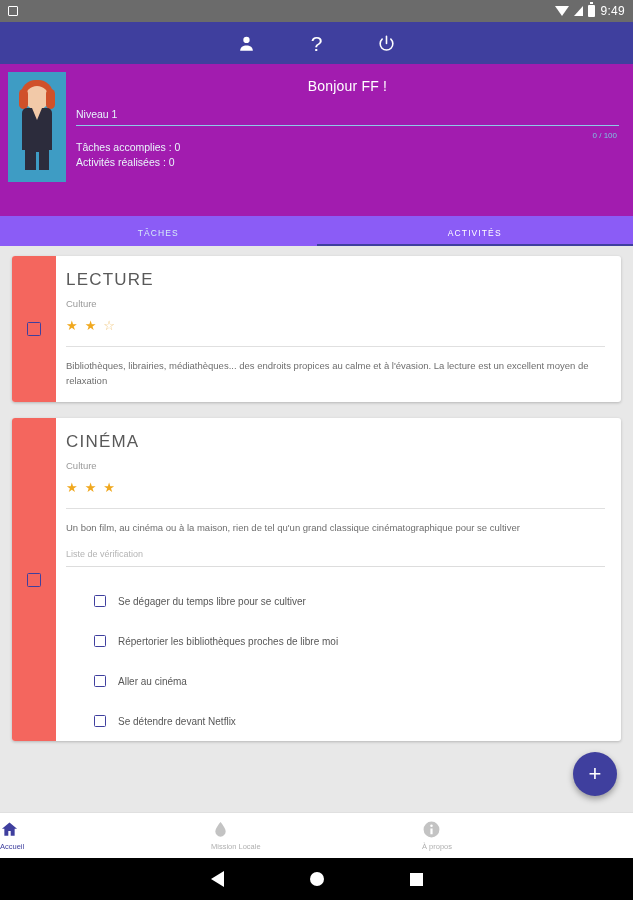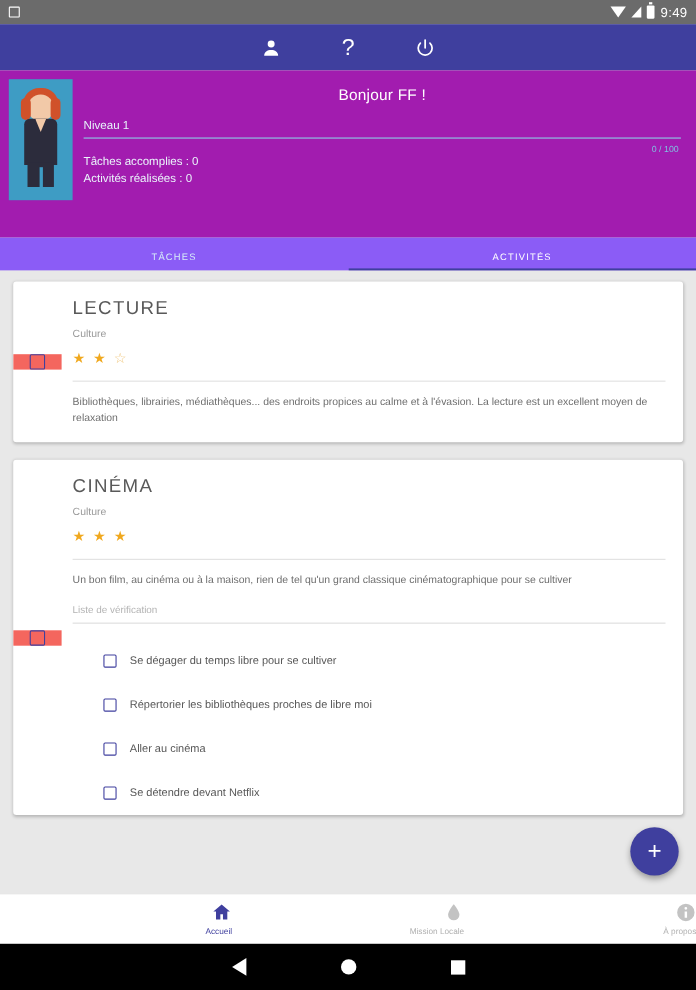--- a/index.html
+++ b/index.html
@@ -160,21 +160,20 @@
   
   .content {
     flex:1; overflow:hidden; position:relative;
     background:#e8e8e8; padding: 10px 12px 0 12px;
   }
   .card {
     background:#fff; border-radius:3px;
     display:flex; margin-bottom: 16px;
     box-shadow: 0 1px 3px rgba(0,0,0,.22);
     overflow:hidden;
-    align-items:center;
   }
   .card-left {
     width: 44px; flex:0 0 44px; background:#f4665e;
     display:flex; align-items:center; justify-content:center;
   }
   .chk-big {
     width:14px;height:14px;border:1.7px solid #3f3f9e;border-radius:1.5px;
     background:transparent;
   }
   .card-body { flex:1; padding: 14px 16px 14px 10px; }
@@ -215,21 +214,21 @@
     box-shadow:0 3px 6px rgba(0,0,0,.35);
   }
 
   
   .bottomnav {
     flex:0 0 46px; background:#fff;
     display:flex; border-top:1px solid #e0e0e0;
   }
   .bn-item {
     flex:1; display:flex; flex-direction:column;
-    align-items:flex-end; justify-content:center; gap:3px;
+    align-items:flex-start; justify-content:center; gap:3px;
   }
   .bn-label { font-size:7.5px; }
   .bn-active .bn-label { color:#3f3f9e; }
   .bn-idle .bn-label { color:#b0b0b0; }
 
   
   .sysnav {
     flex:0 0 42px; background:#000;
     display:flex; align-items:center; justify-content:center; gap:86px;
   }

